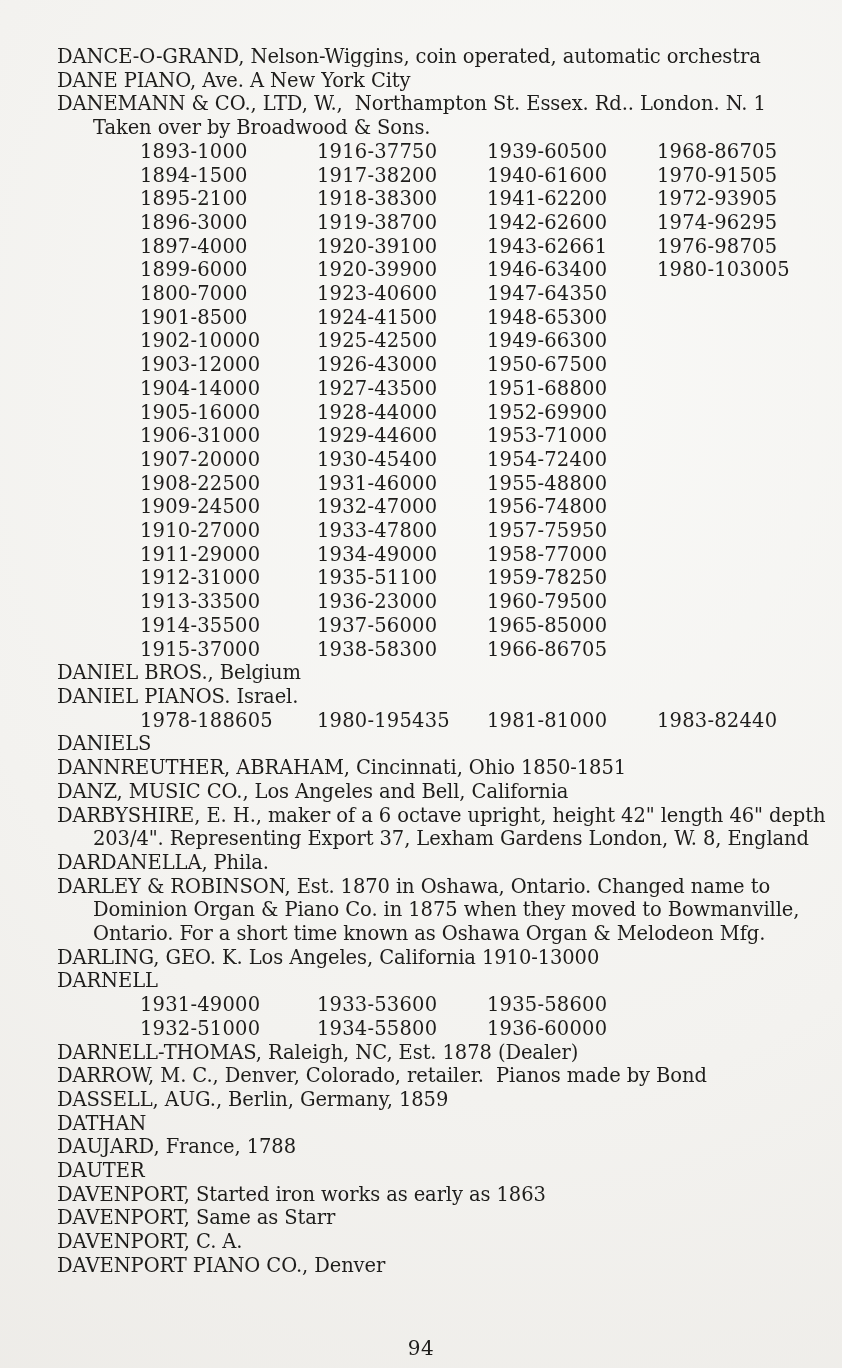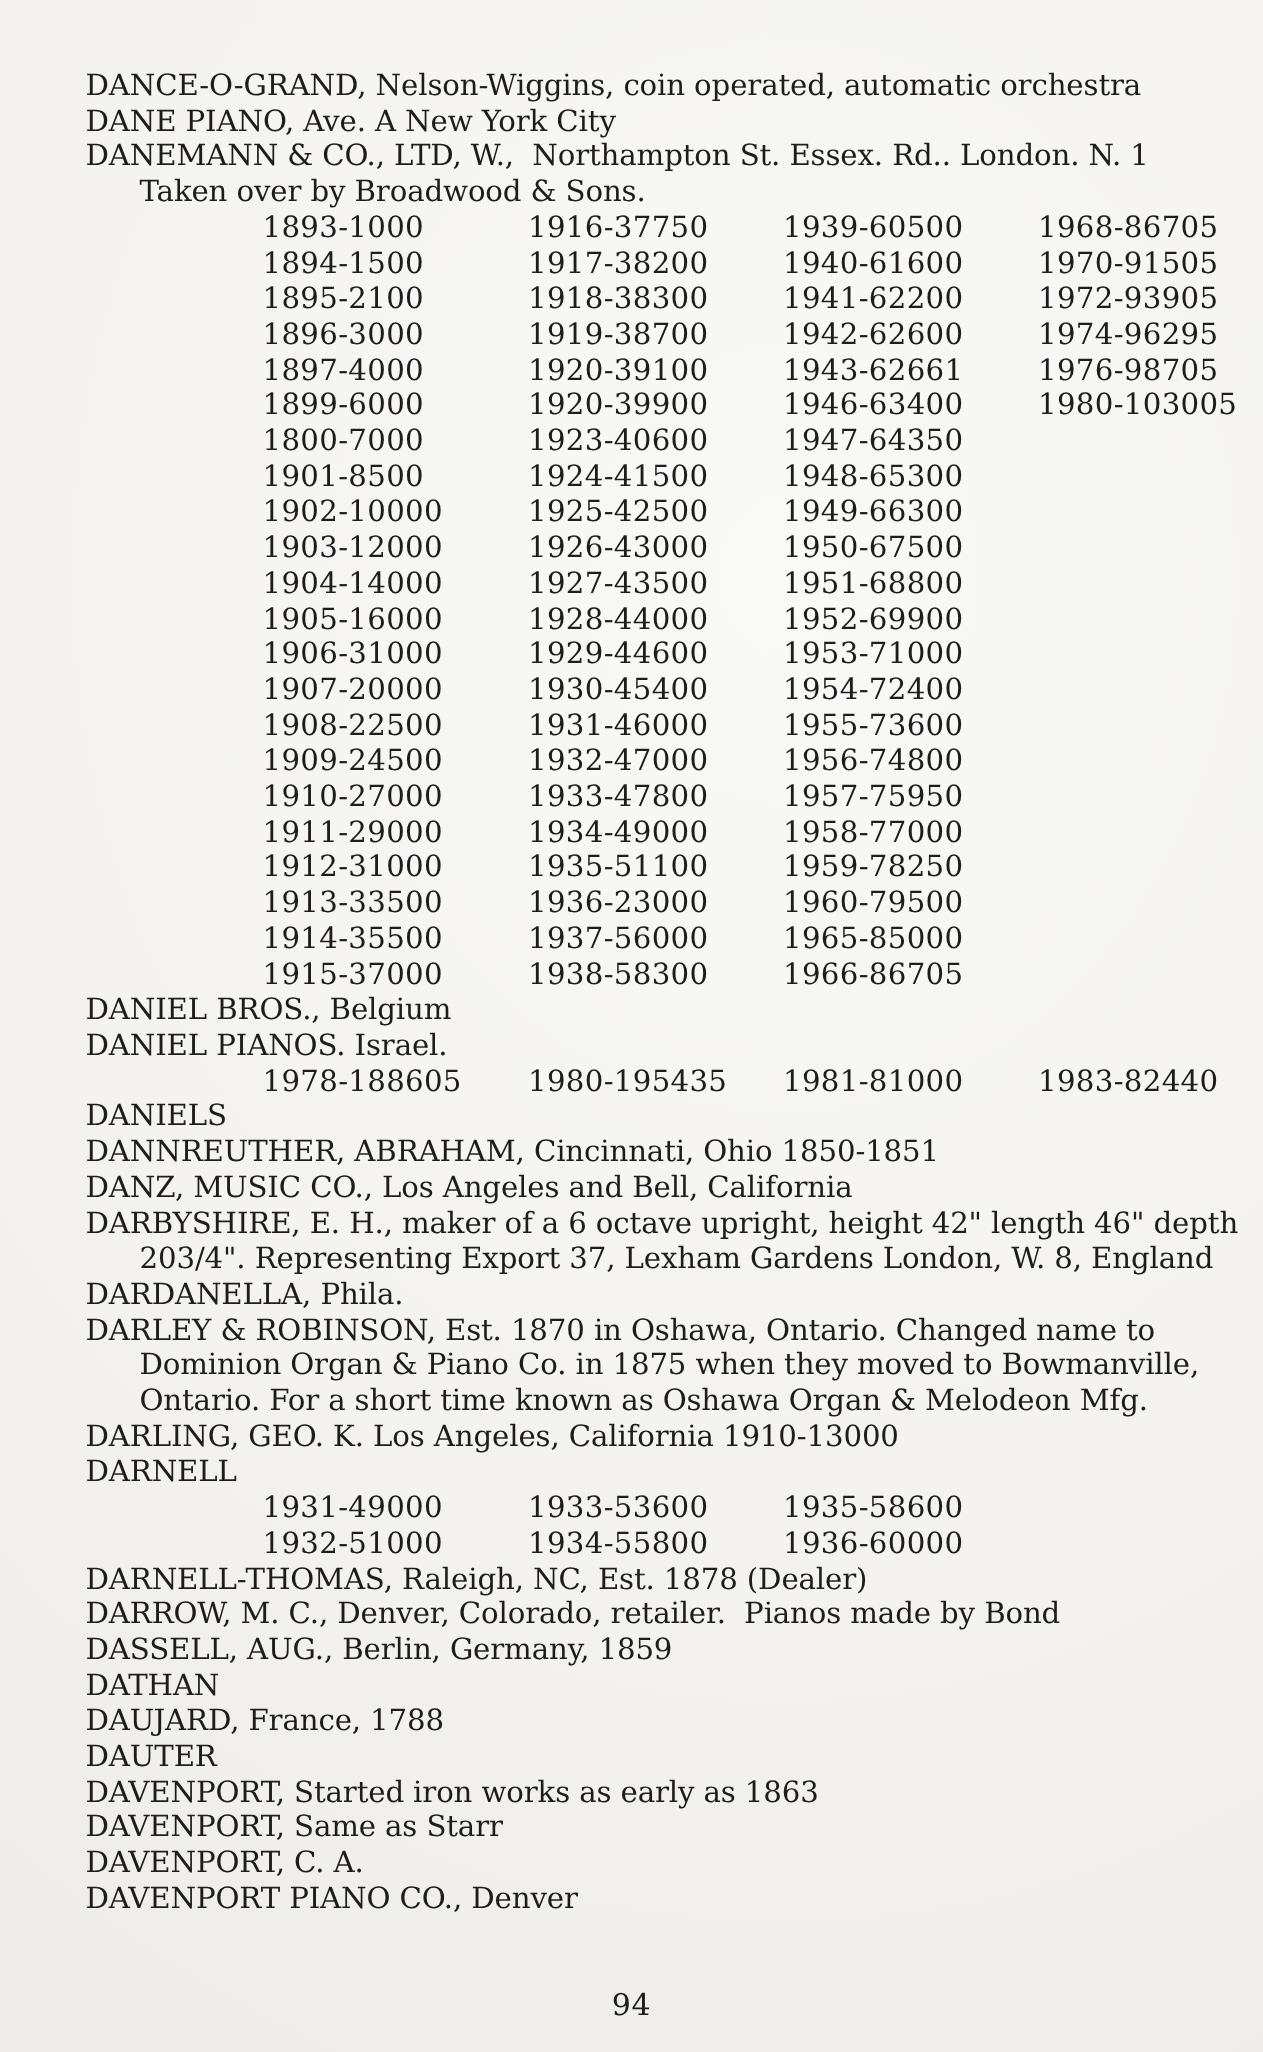--- a/index.html
+++ b/index.html
@@ -14,31 +14,31 @@
     overflow:hidden;
   }
   .content{padding:45px 0 0 57px;}
   .line{
     font-size:19.5px;
     line-height:23.7px;
     white-space:pre;
     letter-spacing:-0.1px;
   }
   .line.indent{padding-left:36px;}
-  .numtable{margin-left:118px;}
+  .numtable{margin-left:83px;}
   .numrow{
     display:grid;
     grid-template-columns:177px 170px 170px 1fr;
     font-size:19.5px;
     line-height:23.7px;
   }
   .numcell{white-space:pre;letter-spacing:0.2px;}
   .footer{
     position:absolute;
-    left:0;bottom:20px;
+    left:0;bottom:8px;
     width:100%;
     text-align:center;
     font-size:20px;
     letter-spacing:0.5px;
   }
 </style>
 </head>
 <body>
 
 <div class="page">
@@ -120,21 +120,21 @@
           <span class="numcell">1953-71000</span>
         </div>
         <div class="numrow">
           <span class="numcell">1907-20000</span>
           <span class="numcell">1930-45400</span>
           <span class="numcell">1954-72400</span>
         </div>
         <div class="numrow">
           <span class="numcell">1908-22500</span>
           <span class="numcell">1931-46000</span>
-          <span class="numcell">1955-73600</span>
+          <span class="numcell">1955-48800</span>
         </div>
         <div class="numrow">
           <span class="numcell">1909-24500</span>
           <span class="numcell">1932-47000</span>
           <span class="numcell">1956-74800</span>
         </div>
         <div class="numrow">
           <span class="numcell">1910-27000</span>
           <span class="numcell">1933-47800</span>
           <span class="numcell">1957-75950</span>

